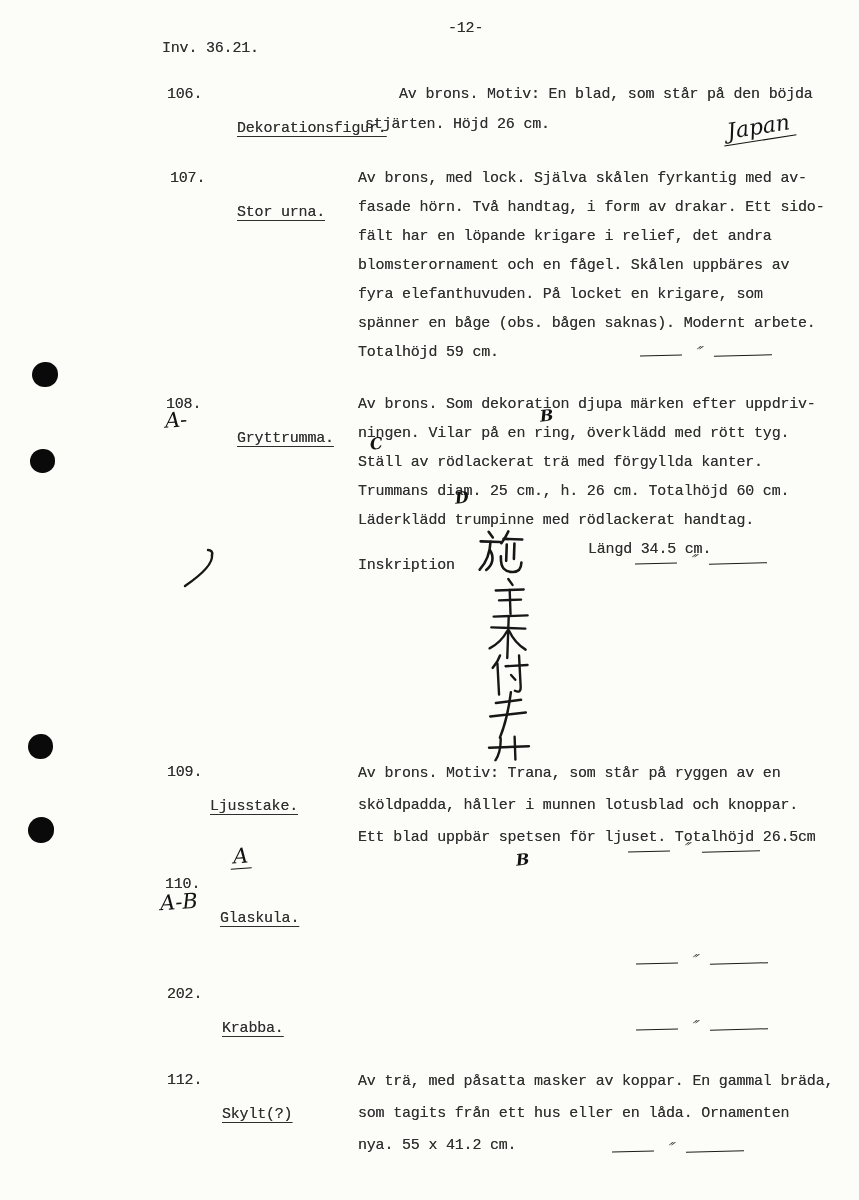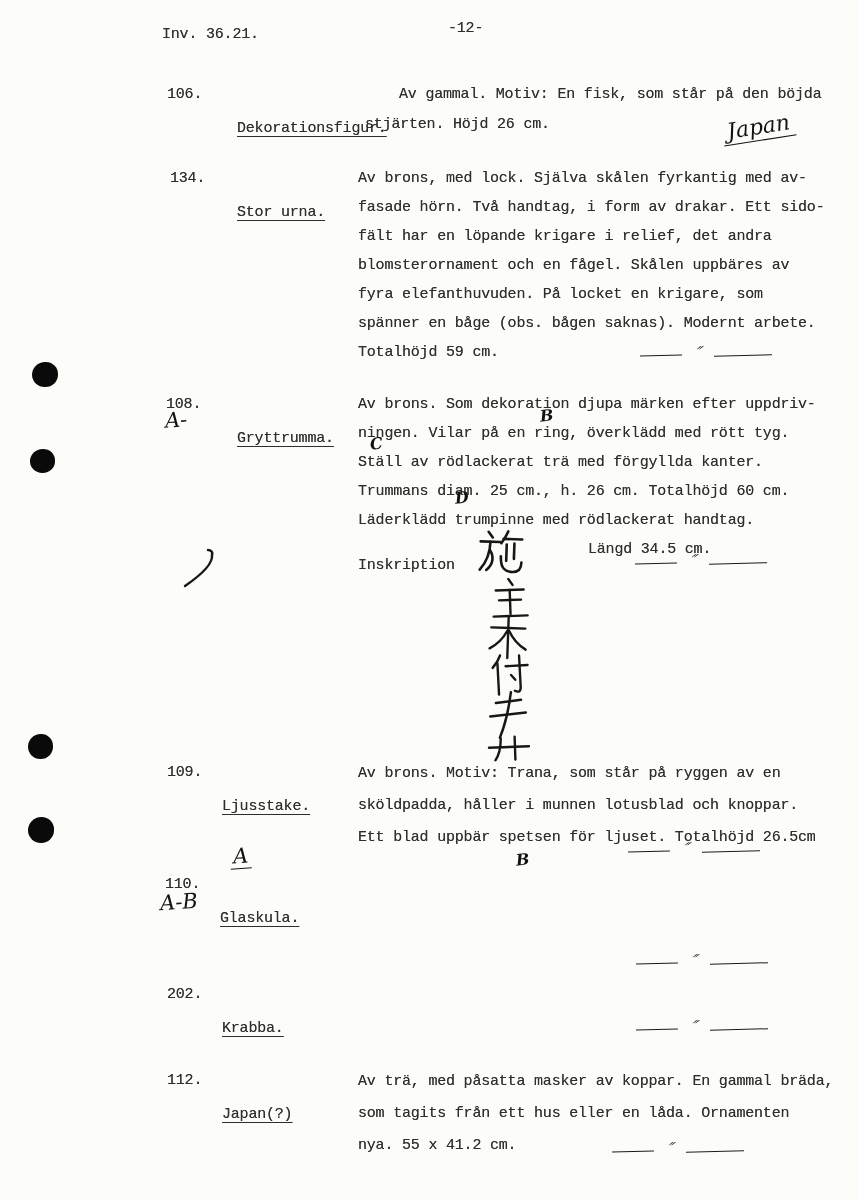--- a/index.html
+++ b/index.html
@@ -34,34 +34,34 @@
       transform:skewX(-28deg);margin-top:-5px;color:#1b1b1b;}
   .kanji{position:absolute;}
   .page svg path{stroke:#171717;stroke-width:2.4;fill:none;stroke-linecap:round;stroke-linejoin:round;}
 </style>
 </head>
 <body>
 
 <div class="page">
 
   <div class="mono" style="left:448px;top:14px">-12-</div>
-  <div class="mono" style="left:162px;top:20px">Inv. 36.21.</div>
+  <div class="mono" style="left:162px;top:34px">Inv. 36.21.</div>
 
   <div class="dot" style="left:32px;top:362px;width:26px;height:25px"></div>
   <div class="dot" style="left:30px;top:449px;width:25px;height:24px"></div>
   <div class="dot" style="left:28px;top:734px;width:25px;height:25px"></div>
   <div class="dot" style="left:28px;top:817px;width:26px;height:26px"></div>
 
   <div class="mono" style="left:167px;top:80px">106.</div>
   <div class="mono title" style="left:237px;top:80px">Dekorationsfigur.</div>
-  <div class="mono" style="left:399px;top:80px">Av gammal. Motiv: En fisk, som står på den böjda</div>
+  <div class="mono" style="left:399px;top:80px">Av brons. Motiv: En blad, som står på den böjda</div>
   <div class="mono lh30" style="left:365px;top:110px">stjärten. Höjd 26 cm.</div>
   <div class="hand japan" style="left:722px;top:116px">Japan</div>
 
-  <div class="mono" style="left:170px;top:164px">134.</div>
+  <div class="mono" style="left:170px;top:164px">107.</div>
   <div class="mono title" style="left:237px;top:164px">Stor urna.</div>
   <div class="mono" style="left:358px;top:164px">Av brons, med lock. Själva skålen fyrkantig med av-
 fasade hörn. Två handtag, i form av drakar. Ett sido-
 fält har en löpande krigare i relief, det andra
 blomsterornament och en fågel. Skålen uppbäres av
 fyra elefanthuvuden. På locket en krigare, som
 spänner en båge (obs. bågen saknas). Modernt arbete.
 Totalhöjd 59 cm.</div>
   <div class="ditto" style="left:640px;top:348px">
     <span class="dash"></span>
@@ -131,21 +131,21 @@
       <path d="M24 2 C23 14, 20 32, 15 46"></path>
     </svg>
     <svg class="kanji" style="left:486px;top:735px;transform:rotate(-2deg)" width="46" height="26" viewBox="0 0 44 26" aria-label="廾">
       <path d="M2 12 H42"></path>
       <path d="M14 3 C14 12, 12 19, 8 25"></path>
       <path d="M28 2 V25"></path>
     </svg>
   </div>
 
   <div class="mono" style="left:167px;top:758px">109.</div>
-  <div class="mono title" style="left:222px;top:758px">Ljusstake.</div>
+  <div class="mono title" style="left:210px;top:758px">Ljusstake.</div>
   <div class="mono lh32" style="left:358px;top:758px">Av brons. Motiv: Trana, som står på ryggen av en
 sköldpadda, håller i munnen lotusblad och knoppar.
 Ett blad uppbär spetsen för ljuset.  Totalhöjd 26.5cm</div>
   <div class="ditto" style="left:628px;top:844px">
     <span class="dash"></span>
     <span class="dq">″</span>
     <span class="dash long"></span>
   </div>
 
   <div class="hand marginletter strikeA" style="left:230px;top:846px">A</div>
@@ -161,21 +161,21 @@
 
   <div class="mono" style="left:167px;top:980px">202.</div>
   <div class="mono title" style="left:222px;top:980px">Krabba.</div>
   <div class="ditto" style="left:636px;top:1022px">
     <span class="dash"></span>
     <span class="dq">″</span>
     <span class="dash long"></span>
   </div>
 
   <div class="mono" style="left:167px;top:1066px">112.</div>
-  <div class="mono title" style="left:222px;top:1066px">Japan(?)</div>
+  <div class="mono title" style="left:222px;top:1066px">Skylt(?)</div>
   <div class="mono lh32" style="left:358px;top:1066px">Av trä, med påsatta masker av koppar. En gammal bräda,
 som tagits från ett hus eller en låda. Ornamenten
 nya. 55 x 41.2 cm.</div>
   <div class="ditto" style="left:612px;top:1144px">
     <span class="dash"></span>
     <span class="dq">″</span>
     <span class="dash long"></span>
   </div>
 
 </div>

